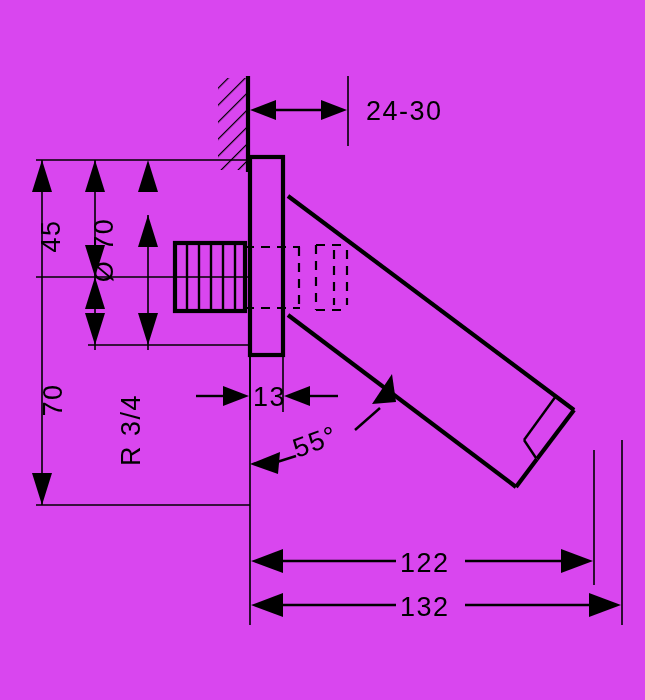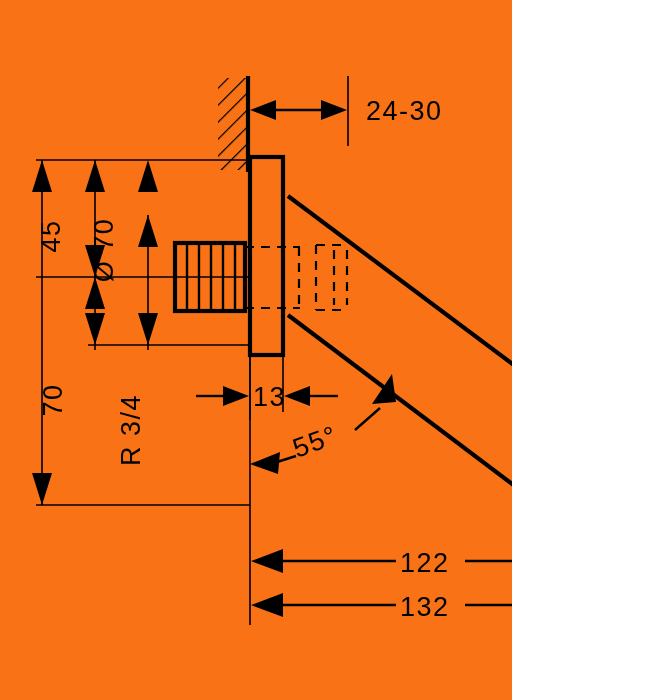--- a/index.html
+++ b/index.html
@@ -2,23 +2,23 @@
 <html><head>
 <meta charset="utf-8">
 <style>
   html, body {
     margin: 0;
     padding: 0;
     background: #ffffff;
   }
   #drawing-root {
     position: relative;
-    width: 512px;
+    width: 645px;
     height: 700px;
-    background: #f97316;
+    background: #d946ef;
     font-family: "Liberation Sans", sans-serif;
     overflow: hidden;
   }
   svg {
     display: block;
   }
   .dim-text {
     font-family: "Liberation Sans", sans-serif;
     font-size: 27px;
     fill: #000000;

